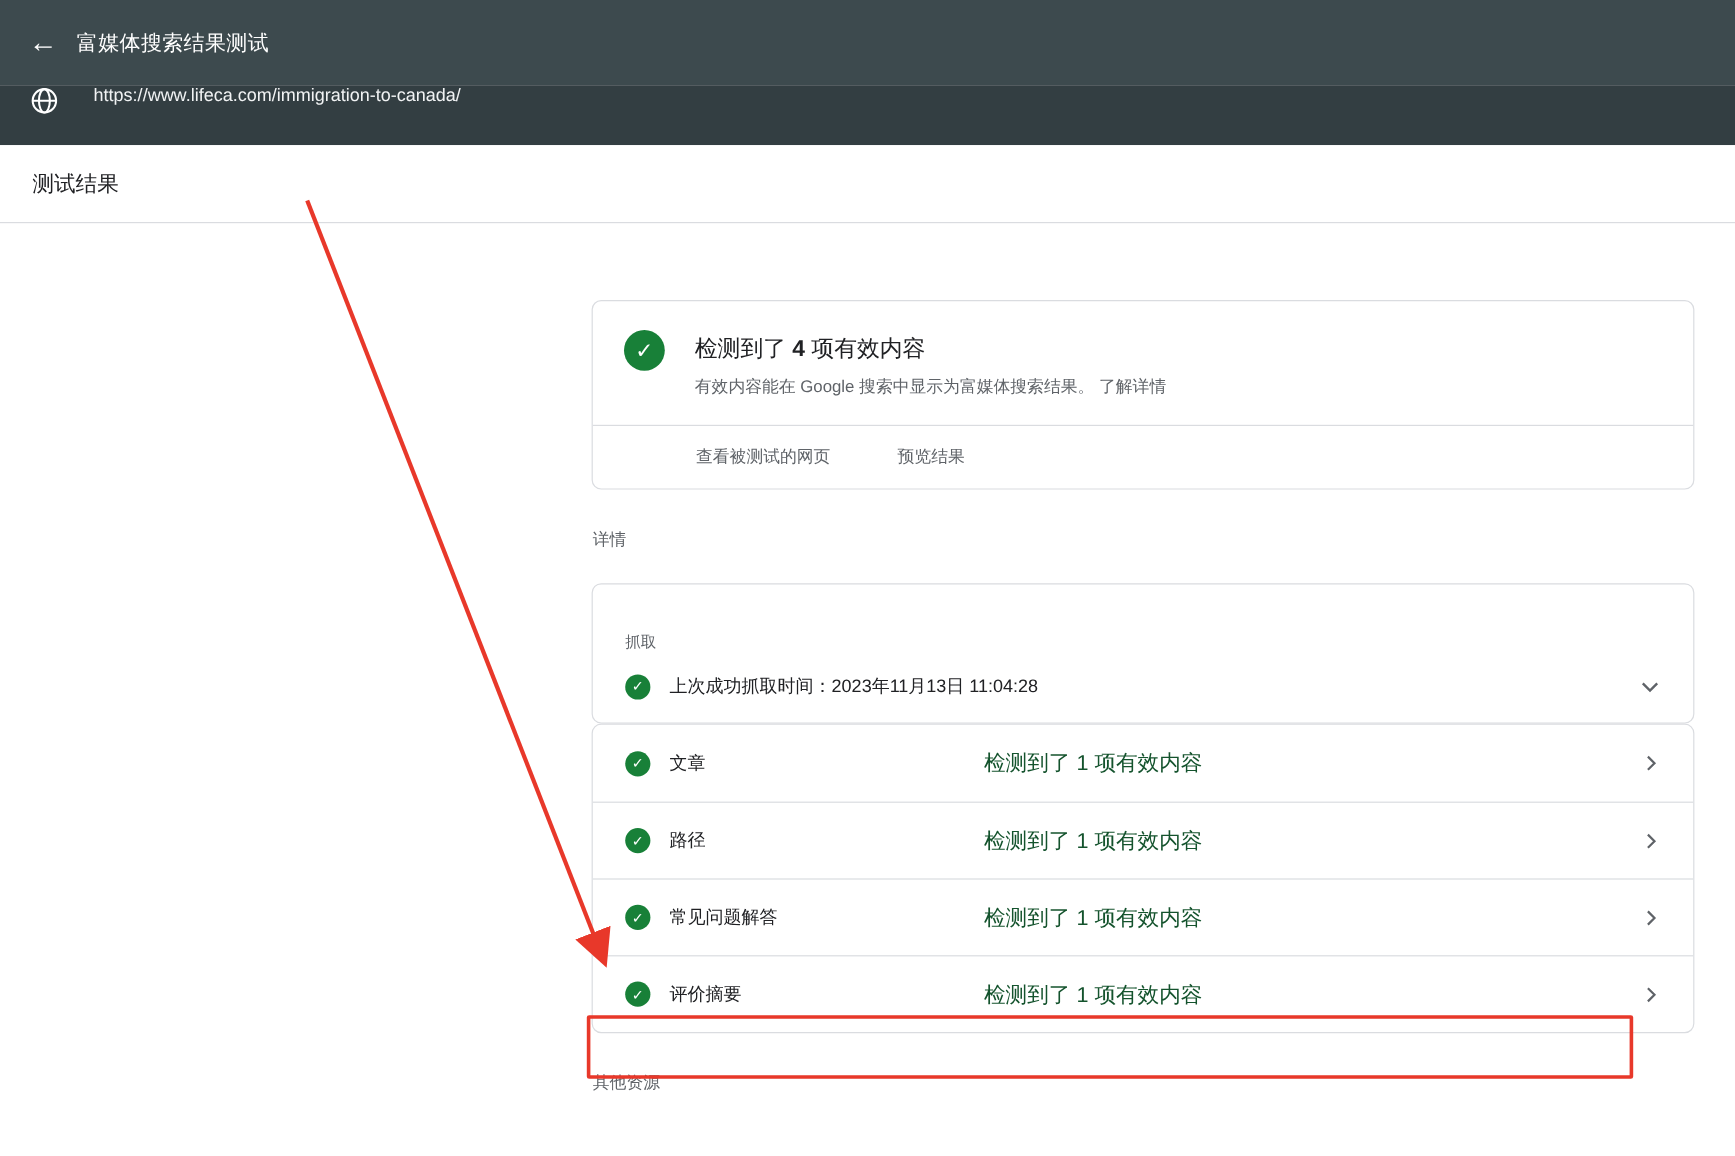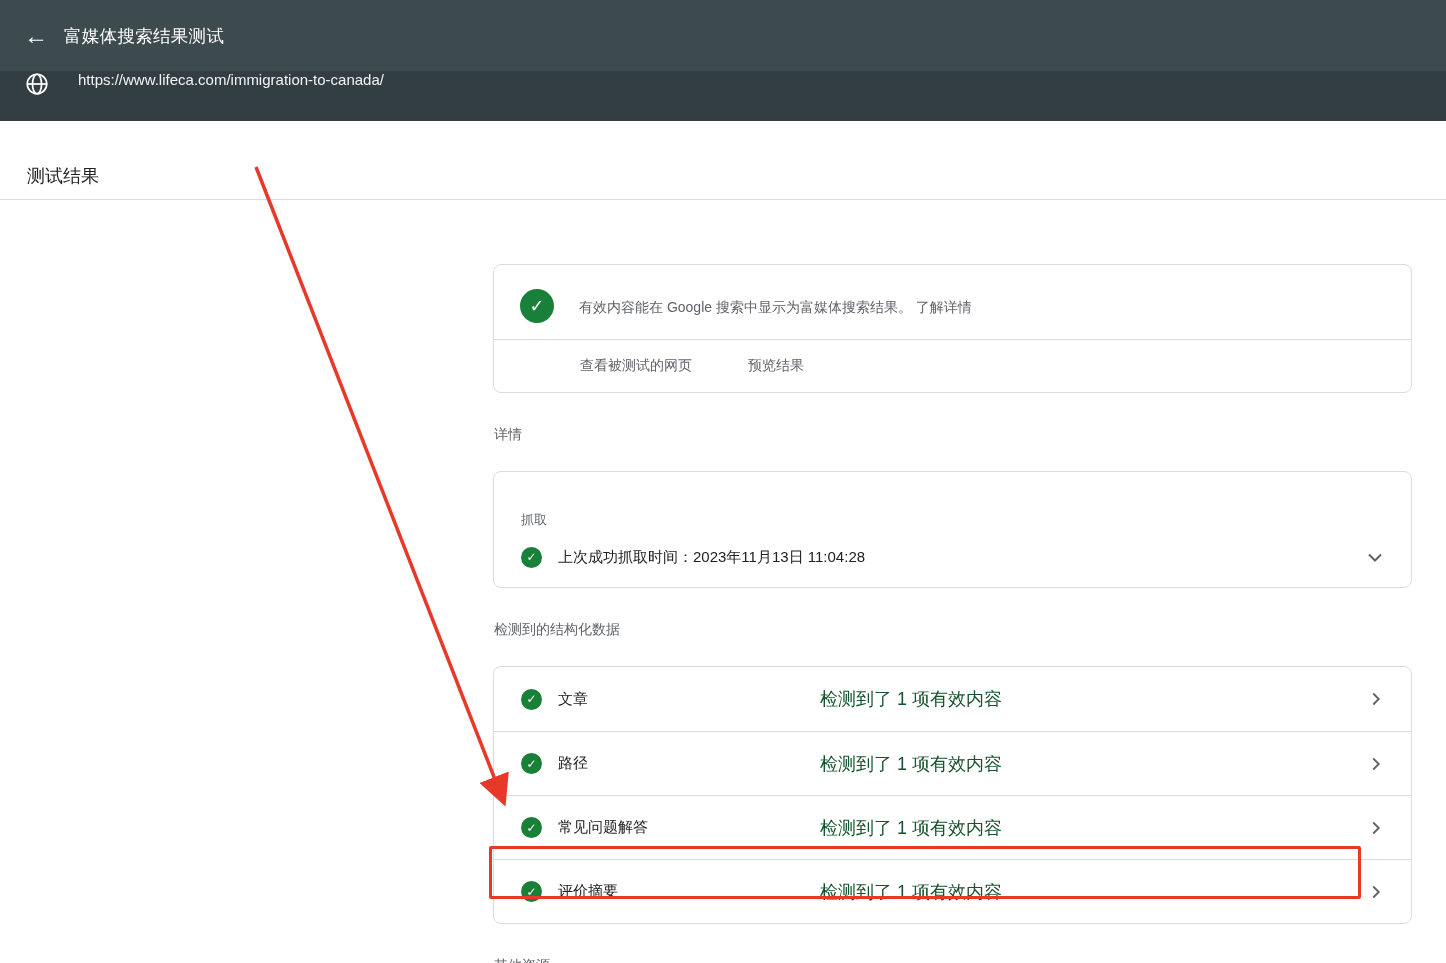--- a/index.html
+++ b/index.html
@@ -10,22 +10,22 @@
   .topbar { height:71px; background:#3d4a4e; display:flex; align-items:center; padding:0 24px; }
   .back-btn { color:#fff; font-size:24px; width:40px; cursor:pointer; line-height:1; }
   .app-title { color:#fff; font-size:17.5px; font-weight:500; letter-spacing:.3px; }
 
   
   .urlbar { height:50px; background:#333e42; display:flex; padding:0 24px; }
   .globe { display:inline-flex; width:26px; margin-right:28px; }
   .url-text { color:#f1f3f4; font-size:15px; }
 
   
-  .results-header { height:47px; display:flex; align-items:center; padding:0 27px;
-    border-bottom:1px solid #dadce0; background:#fff;margin-top:32px; }
+  .results-header { height:65px; display:flex; align-items:center; padding:0 27px;
+    border-bottom:1px solid #dadce0; background:#fff; }
   .results-title { font-size:18px; font-weight:400; color:#202124; }
 
   
   .content { width:919px; margin-left:493px; padding-bottom:40px; }
   .card { border:1px solid #dadce0; border-radius:8px; background:#fff; }
 
   
   .summary-card { margin-top:64px; }
   .summary-main { display:flex; padding:24px 26px 0 26px; }
   .check { display:inline-flex; align-items:center; justify-content:center;
@@ -86,20 +86,21 @@
 <div class="results-header">
   <h2 class="results-title">测试结果</h2>
 </div>
 
 <main class="content">
 
   <section class="card summary-card">
     <div class="summary-main">
       <span class="check big">✓</span>
       <div class="summary-text">
+        <div class="summary-title"><span>检测到了 </span><b>4</b><span> 项有效内容</span></div>
         <div class="summary-sub">
           <span>有效内容能在 Google 搜索中显示为富媒体搜索结果。</span>
           <a class="learn-more">了解详情</a>
         </div>
       </div>
     </div>
     <div class="summary-actions">
       <a>查看被测试的网页</a>
       <a>预览结果</a>
     </div>
@@ -113,21 +114,20 @@
       <span class="check small">✓</span>
       <span class="crawl-text">上次成功抓取时间：2023年11月13日 11:04:28</span>
       <span class="chev">
         <svg width="24" height="24" viewBox="0 0 24 24" fill="none" stroke="#5f6368" stroke-width="2">
             <path d="M6 9.5l6 6 6-6"></path>
           </svg>
       </span>
     </div>
   </section>
 
-  <div class="section-label">检测到的结构化数据</div>
 
   <section class="card list-card">
 
     <div class="list-row">
       <span class="check small">✓</span>
       <span class="item-name">文章</span>
       <span class="item-status">检测到了 1 项有效内容</span>
       <span class="chev">
         <svg width="22" height="22" viewBox="0 0 24 24" fill="none" stroke="#5f6368" stroke-width="2">
             <path d="M9 6l6 6-6 6"></path>

